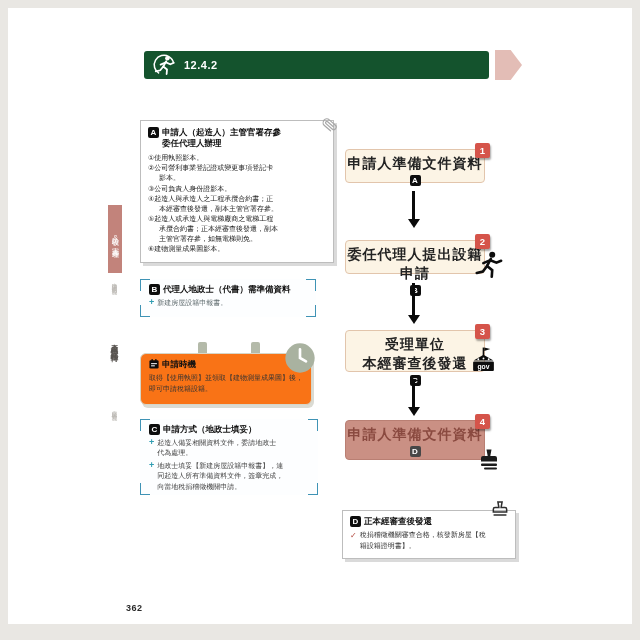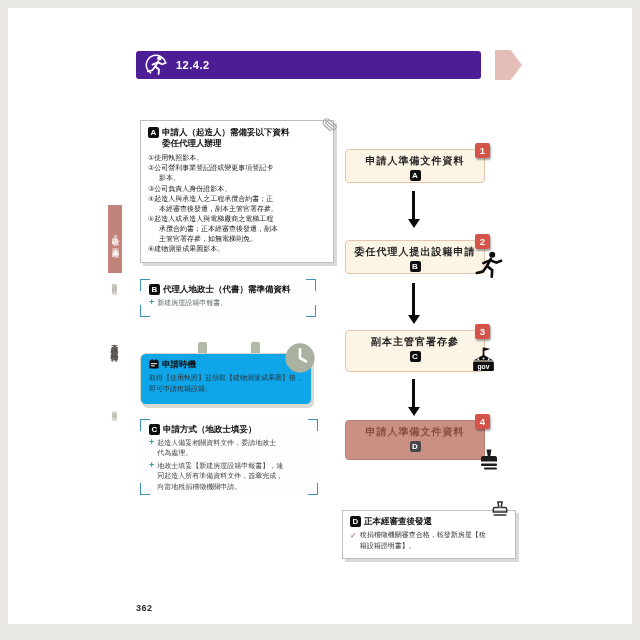--- a/index.html
+++ b/index.html
@@ -1,20 +1,20 @@
 <!DOCTYPE html>
 <html><head>
 <meta charset="utf-8">
 <style>
   html,body{margin:0;padding:0;}
   body{width:640px;height:640px;background:#e9e7e3;font-family:"Liberation Sans","DejaVu Sans",sans-serif;position:relative;overflow:hidden;}
   .page{position:absolute;left:8px;top:8px;width:624px;height:616px;background:#ffffff;}
 
   
-  .header-bar{position:absolute;left:128px;top:43px;width:345px;height:28px;background:#4c1d95;border-radius:3px;display:flex;align-items:center;color:#fff;}
+  .header-bar{position:absolute;left:136px;top:43px;width:345px;height:28px;background:#14532d;border-radius:3px;display:flex;align-items:center;color:#fff;}
   .header-icon{width:24px;height:24px;margin-left:8px;flex:none;}
   .header-text{margin-left:8px;font-size:11px;font-weight:bold;letter-spacing:0.5px;white-space:nowrap;display:flex;gap:6px;}
   .header-chevron{position:absolute;left:487px;top:42px;width:27px;height:30px;background:#e3bdb6;
     -webkit-clip-path:polygon(0 0,58% 0,100% 50%,58% 100%,0 100%);clip-path:polygon(0 0,58% 0,100% 50%,58% 100%,0 100%);}
 
   
   .vtext{writing-mode:vertical-rl;text-orientation:upright;position:absolute;}
   .side-tab{left:100px;top:197px;width:14px;height:68px;background:#c2837b;color:#fff;font-size:7px;letter-spacing:1px;display:flex;align-items:center;justify-content:center;}
   .side-faint{font-size:5.5px;color:#bcb9b4;letter-spacing:1px;}
   .side-faint.top{left:104px;top:270px;height:56px;}
@@ -36,31 +36,31 @@
   .corner.tl{left:0;top:0;border-left-width:1.5px;border-top-width:1.5px;}
   .corner.tr{right:0;top:0;border-right-width:1.5px;border-top-width:1.5px;}
   .corner.bl{left:0;bottom:0;border-left-width:1.5px;border-bottom-width:1.5px;}
   .corner.br{right:0;bottom:0;border-right-width:1.5px;border-bottom-width:1.5px;}
   .box-b{left:132px;top:271px;width:176px;height:38px;box-sizing:border-box;}
   .plus-item{display:flex;gap:3px;margin-top:3px;font-size:7px;line-height:1.45;color:#5e6a6d;}
   .plus-item .plus{color:#2f9db2;font-weight:bold;font-size:9px;line-height:1;flex:none;}
   .plus-item .txt{white-space:pre-line;}
 
   .timing-tab{position:absolute;width:9px;height:15px;background:#b4baa9;border-radius:2px;}
-  .timing-box{position:absolute;left:132px;top:345px;width:172px;height:52px;box-sizing:border-box;background:#0ea5e9;border:1px solid #d6d6c8;border-radius:6px;box-shadow:2px 3px 0 #dbdbd3;padding:5px 8px;}
+  .timing-box{position:absolute;left:132px;top:345px;width:172px;height:52px;box-sizing:border-box;background:#f97316;border:1px solid #d6d6c8;border-radius:6px;box-shadow:2px 3px 0 #dbdbd3;padding:5px 8px;}
   .timing-box .body{margin-top:3px;font-size:7px;line-height:1.5;color:#333;}
   .clock{position:absolute;left:276px;top:334px;width:32px;height:32px;}
   .cal-icon{flex:none;width:10px;height:10px;}
 
   .box-c{left:132px;top:411px;width:178px;height:76px;box-sizing:border-box;}
   .box-c .plus-item{color:#444;}
 
   
   .step{position:absolute;left:337px;width:140px;background:#fcf4e5;border:1px solid #e2c5ac;border-radius:4px;text-align:center;box-sizing:border-box;padding-top:4px;}
-  .step .l1,.step .l2{font-size:10px;font-weight:bold;color:#232323;line-height:1.35;letter-spacing:1px;}
+  .step .l1,.step .l2{font-size:14px;font-weight:bold;color:#232323;line-height:1.35;letter-spacing:1px;}
   .step .label-sq{margin:2px auto 0 auto;}
   .badge{position:absolute;top:-7px;right:-6px;width:15px;height:15px;background:#d5544a;border-radius:2px;color:#fff;font-size:9.5px;font-weight:bold;line-height:15px;text-align:center;box-shadow:1px 2px 2px rgba(0,0,0,.35);}
   .step1{top:141px;height:34px;}
   .step2{top:232px;height:34px;}
   .step3{top:322px;height:42px;}
   .step4{top:412px;height:40px;background:#ca9084;border-color:#b97f73;}
   .step4 .l1,.step4 .l2{color:#8a4a40;}
   .step4 .label-sq{background:#474747;}
   .runner-black{position:absolute;right:-19px;bottom:-9px;width:30px;height:34px;color:#0d0d0d;}
   .gov-icon{position:absolute;right:-13px;bottom:-2px;width:27px;height:27px;}
@@ -73,21 +73,21 @@
   .arrow1{top:183px;} .arrow1 .stem{height:28px;}
   .arrow2{top:275px;} .arrow2 .stem{height:32px;}
   .arrow3{top:371px;} .arrow3 .stem{height:28px;}
 
   .box-d{position:absolute;left:334px;top:502px;width:158px;background:#fff;border:1px solid #bdbdbd;box-shadow:3px 3px 0 #dadada;padding:5px 7px 7px 7px;}
   .box-d .check-item{display:flex;gap:3px;margin-top:3px;font-size:7px;line-height:1.5;color:#333;}
   .box-d .check{color:#b0443a;font-weight:bold;font-size:8px;flex:none;}
   .box-d .txt{white-space:pre-line;}
   .box-d .stamp-icon{position:absolute;top:-11px;right:5px;width:20px;height:20px;color:#2e2e2e;}
 
-  .page-num{position:absolute;left:118px;top:595px;font-size:9px;font-weight:bold;color:#2b2b2b;letter-spacing:0.5px;margin-left:10px;}
+  .page-num{position:absolute;left:118px;top:595px;font-size:9px;font-weight:bold;color:#2b2b2b;letter-spacing:0.5px;}
 </style>
 </head>
 <body>
 
 <div class="page">
 
   <div class="header-bar">
     <svg class="header-icon" viewBox="0 0 32 32">
       <circle cx="16" cy="16" r="13" fill="none" stroke="#ffffff" stroke-width="2" stroke-dasharray="52 30" transform="rotate(120 16 16)"></circle>
       <circle cx="20.5" cy="7" r="3" fill="#ffffff"></circle>
@@ -107,21 +107,21 @@
   <div class="vtext side-faint top">申請使用執照流程</div>
   <div class="vtext side-current">產權登記移轉</div>
   <div class="vtext side-faint bottom">交屋驗收流程</div>
 
   <div class="box-a">
     <svg class="paperclip" viewBox="0 0 24 24">
       <path d="M21.44 11.05l-9.19 9.19a6 6 0 01-8.49-8.49l9.19-9.19a4 4 0 015.66 5.66l-9.2 9.19a2 2 0 01-2.83-2.83l8.49-8.48" fill="none" stroke="currentColor" stroke-width="2" stroke-linecap="round" transform="rotate(78 12 12)"></path>
     </svg>
     <div class="title-row">
       <span class="label-sq">A</span>
-      <span class="ttl">申請人（起造人）需備妥以下資料
+      <span class="ttl">申請人（起造人）主管官署存參
 委任代理人辦理</span>
     </div>
     <div class="list">
       <div>①使用執照影本。</div>
       <div>②公司營利事業登記證或變更事項登記卡
 影本。</div>
       <div>③公司負責人身份證影本。</div>
       <div>④起造人與承造人之工程承攬合約書；正
 本經審查後發還，副本主管官署存參。</div>
       <div>⑤起造人或承造人與電梯廠商之電梯工程
@@ -213,21 +213,22 @@
     </svg>
   </div>
 
   <div class="arrow arrow2">
       <div class="stem"></div>
       <div class="head"></div>
     </div>
 
   <div class="step step3">
     <div class="badge">3</div>
-    <div class="l2">副本主管官署存參</div>
+    <div class="l1">受理單位</div>
+    <div class="l2">本經審查後發還</div>
     <div class="label-sq">C</div>
     <svg class="gov-icon" viewBox="0 0 26 26">
       <rect x="12.2" y="1.5" width="1.5" height="8" fill="#0d0d0d"></rect>
       <path d="M13.7 1.5 L19.5 3 L13.7 4.8 Z" fill="#0d0d0d"></path>
       <path d="M3.5 14 L13 8.5 L22.5 14 Z" fill="#0d0d0d"></path>
       <circle cx="8" cy="12.8" r="0.9" fill="#ffffff"></circle>
       <circle cx="13" cy="12" r="0.9" fill="#ffffff"></circle>
       <circle cx="18" cy="12.8" r="0.9" fill="#ffffff"></circle>
       <rect x="3" y="15" width="20" height="9" rx="1" fill="#0d0d0d"></rect>
       <text x="13" y="21.8" font-size="6.5" font-weight="bold" fill="#ffffff" text-anchor="middle">gov</text>

